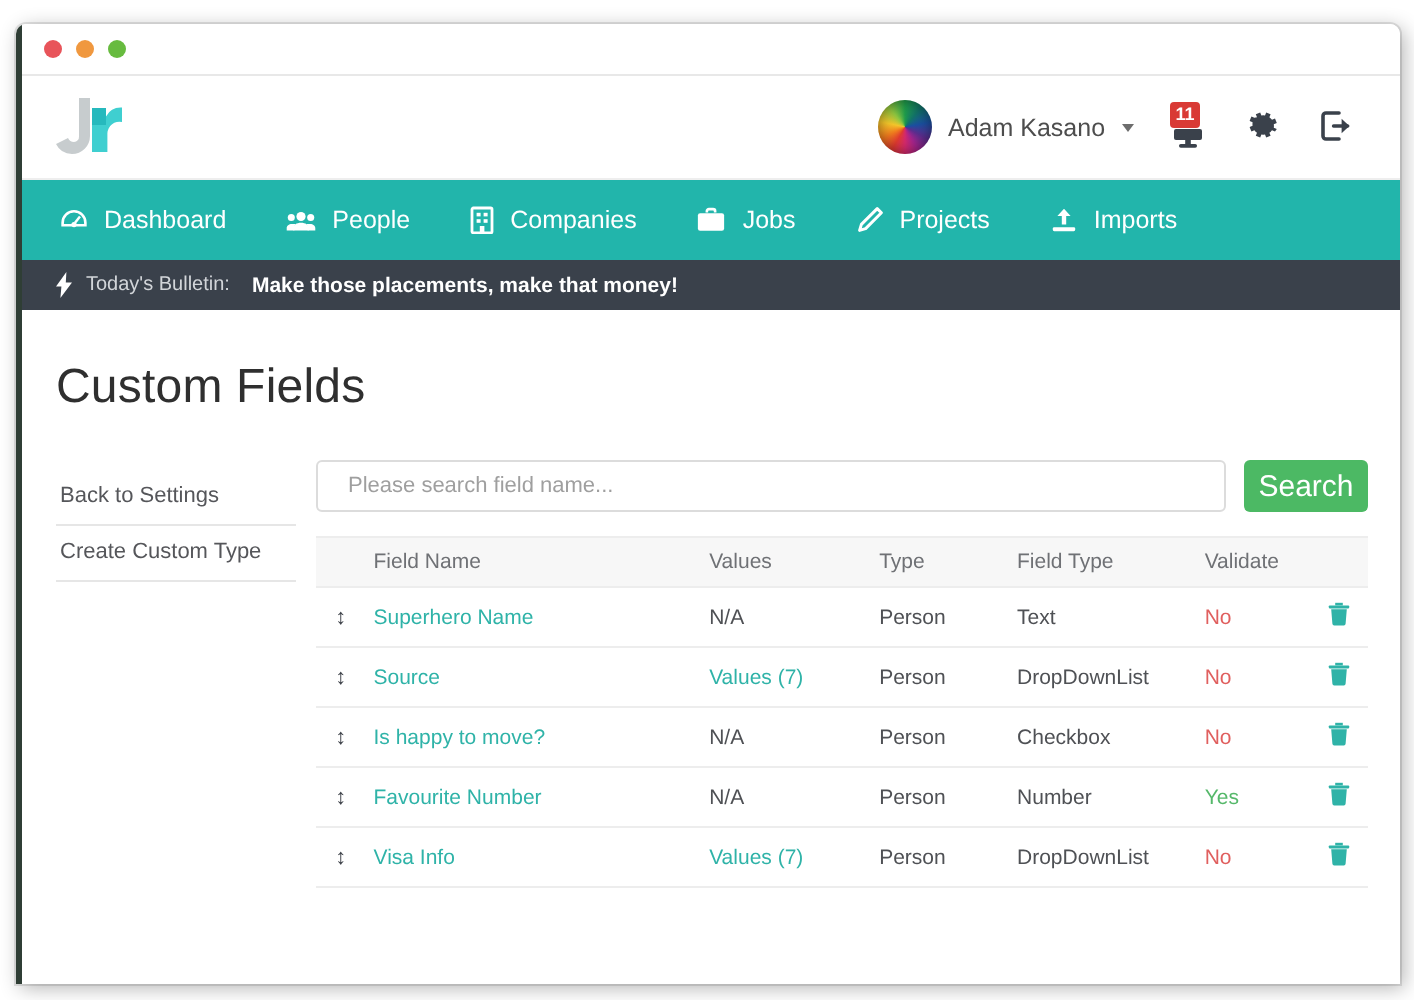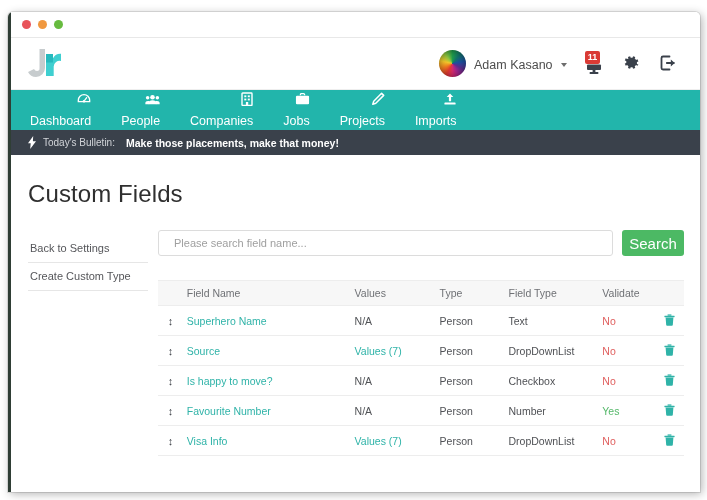--- a/index.html
+++ b/index.html
@@ -73,21 +73,21 @@
     text-align: center; font-weight: 700;
   }
 
   
   #main-nav {
     height: 40px; background: #22b5ab;
     display: flex; align-items: center; padding-left: 22px; gap: 30px;
   }
   .nav-item {
     display: flex; align-items: flex-end; gap: 8px;
-    color: #ffffff; font-size: 12.5px; cursor: pointer; white-space: nowrap; flex-direction: column;
+    color: #ffffff; font-size: 12.5px; cursor: pointer; white-space: nowrap;
   }
   .nav-item svg { display: block; }
 
   
   #bulletin {
     height: 25px; background: #3a414b;
     display: flex; align-items: center; padding-left: 20px; gap: 7px;
   }
   #bulletin-label { color: #d2d5d9; font-size: 10px; }
   #bulletin-text  { color: #ffffff; font-size: 10.5px; font-weight: 700; margin-left: 4px; }
@@ -116,21 +116,21 @@
     font-family: "Liberation Sans", sans-serif; background: #fff;
   }
   #search-input::placeholder { color: #9f9f9f; }
   #search-button {
     width: 62px; height: 26px; background: #4cb964; border: none; border-radius: 3px;
     color: #ffffff; font-size: 15px; cursor: pointer;
     font-family: "Liberation Sans", sans-serif;
   }
 
   
-  #fields-table { width: 100%; border-collapse: collapse; margin-top: 24px; }
+  #fields-table { width: 100%; border-collapse: collapse; margin-top: 12px; }
   #fields-table thead th {
     background: #f7f7f7; border-top: 1px solid #ededed; border-bottom: 1px solid #ededed;
     font-size: 10.5px; font-weight: 400; color: #6f7175;
     text-align: left; height: 25px; padding: 0 4px;
   }
   #fields-table tbody td {
     border-bottom: 1px solid #ededed; height: 30px; font-size: 10.5px;
     color: #4f5155; padding: 0 4px; vertical-align: middle;
   }
   .col-handle { width: 26px; text-align: center !important; }

